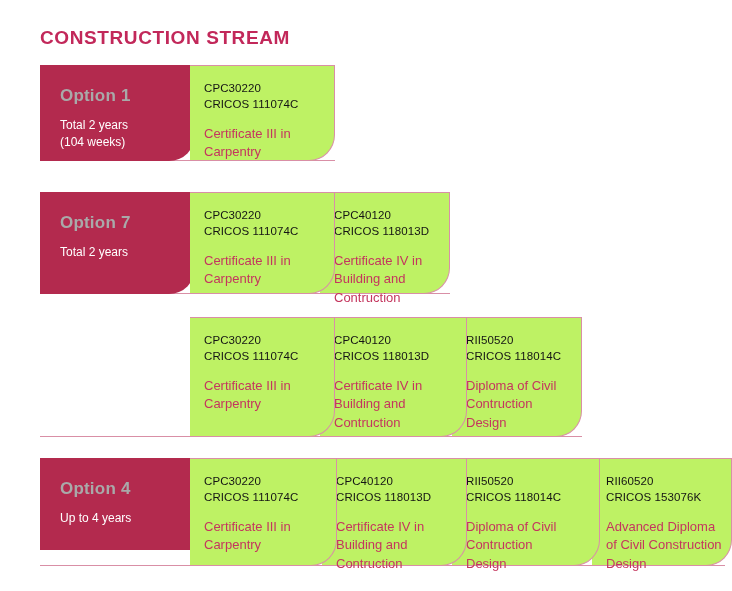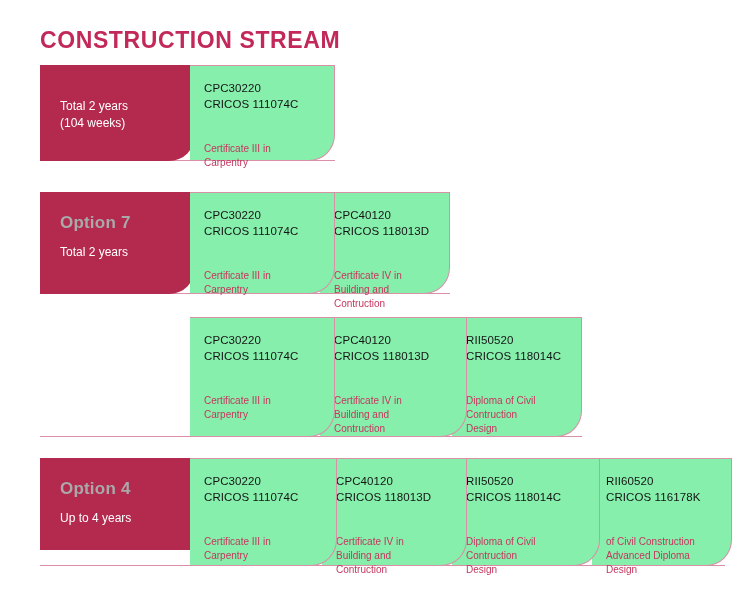--- a/index.html
+++ b/index.html
@@ -6,21 +6,21 @@
   body{
     width:732px;height:591px;
     background:#ffffff;
     font-family:"Liberation Sans", sans-serif;
     overflow:hidden;
   }
   .page{position:relative;width:732px;height:591px;}
 
   .title{
     position:absolute;left:40px;top:27px;
-    font-size:23px;font-weight:bold;letter-spacing:0.6px;
+    font-size:19px;font-weight:bold;letter-spacing:0.6px;
     color:#c2285a;
   }
 
   
   .row{position:absolute;display:flex;align-items:stretch;}
 
   
   .optpanel{
     position:relative;
     background:#b32a4e;
@@ -36,35 +36,35 @@
   }
   .optdur{
     margin-top:11px;
     font-size:12px;color:#ffffff;line-height:1.45;
   }
 
   
   .seg{
     position:relative;
     box-sizing:border-box;
-    background:#86efac;
+    background:#bef264;
     border:1px solid #d98fa6;
     border-left:none;
     border-bottom-right-radius:26px;
     padding:14px 0 0 14px;
     flex:0 0 auto;
   }
   .seg.first{border-left:none;}
   .seg .code{
     font-size:11.5px;color:#141414;line-height:1.42;font-weight:normal;
     letter-spacing:0.1px;
   }
   .seg .cname{
-    margin-top:29px;
-    font-size:10px;color:#c4365e;line-height:1.42;
+    margin-top:12px;
+    font-size:13px;color:#c4365e;line-height:1.42;
   }
   
   .rowline{
     position:absolute;left:0;bottom:0;height:1px;background:#d98fa6;
   }
   
   .optpanel::after{
     content:"";position:absolute;right:-1px;top:0;bottom:0;width:1px;
     background:transparent;
   }
@@ -85,20 +85,21 @@
       <div class="row" style="left: 40px; top: 65px; width: 295px; height: 96px;">
         <div class="seg first" style="position: absolute; left: 150px; top: 0px; width: 145px; height: 96px; z-index: 10;">
           <div class="code">CPC30220</div>
           <div class="code">CRICOS 111074C</div>
           <div class="cname">
             <div>Certificate III in</div>
             <div>Carpentry</div>
           </div>
         </div>
         <div class="optpanel" style="position: absolute; left: 0px; top: 0px; width: 155px; height: 96px;">
+          <div class="optlabel">Option 1</div>
           <div class="optdur">
             <div>Total 2 years</div>
             <div>(104 weeks)</div>
           </div>
         </div>
         <div class="rowline" style="width: 295px;"></div>
       </div>
       <div class="row" style="left: 40px; top: 192px; width: 410px; height: 102px;">
         <div class="seg first" style="position: absolute; left: 150px; top: 0px; width: 145px; height: 102px; z-index: 10;">
           <div class="code">CPC30220</div>
@@ -176,24 +177,24 @@
           <div class="code">RII50520</div>
           <div class="code">CRICOS 118014C</div>
           <div class="cname">
             <div>Diploma of Civil</div>
             <div>Contruction</div>
             <div>Design</div>
           </div>
         </div>
         <div class="seg" style="position: absolute; left: 552px; top: 0px; width: 140px; height: 108px; z-index: 7;">
           <div class="code">RII60520</div>
-          <div class="code">CRICOS 116178K</div>
-          <div class="cname">
+          <div class="code">CRICOS 153076K</div>
+          <div class="cname">
+            <div>Advanced Diploma</div>
             <div>of Civil Construction</div>
-            <div>Advanced Diploma</div>
             <div>Design</div>
           </div>
         </div>
         <div class="optpanel" style="position: absolute; left: 0px; top: 0px; width: 180px; height: 92px;">
           <div class="optlabel">Option 4</div>
           <div class="optdur">
             <div>Up to 4 years</div>
           </div>
         </div>
         <div class="rowline" style="width: 685px;"></div>

